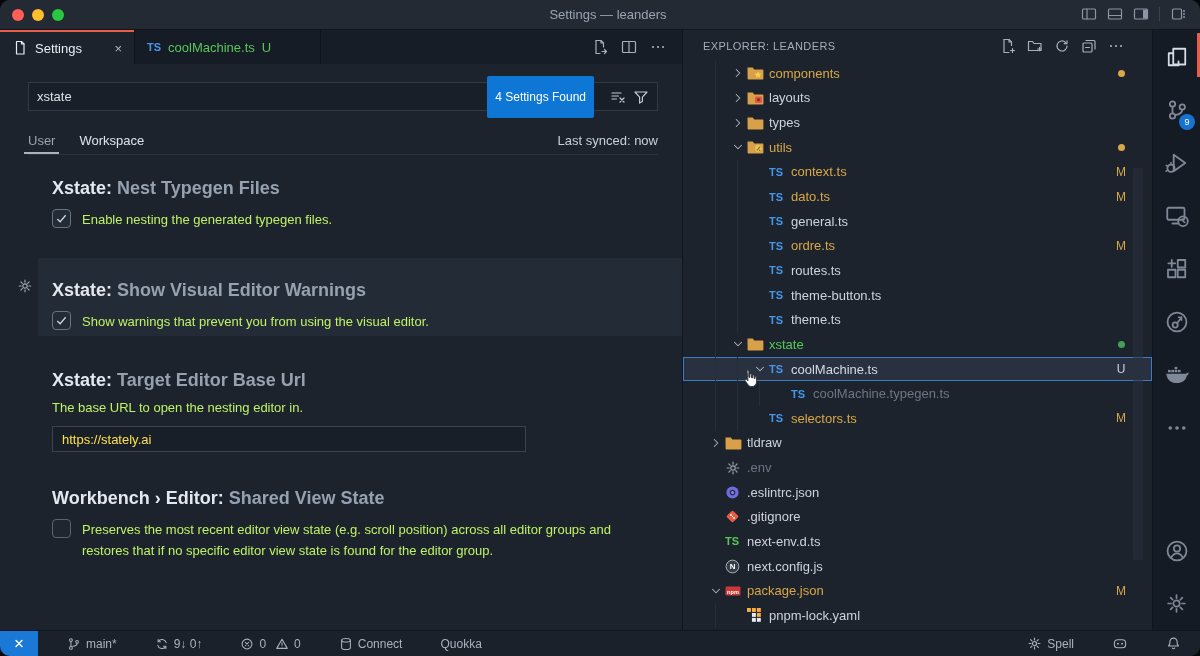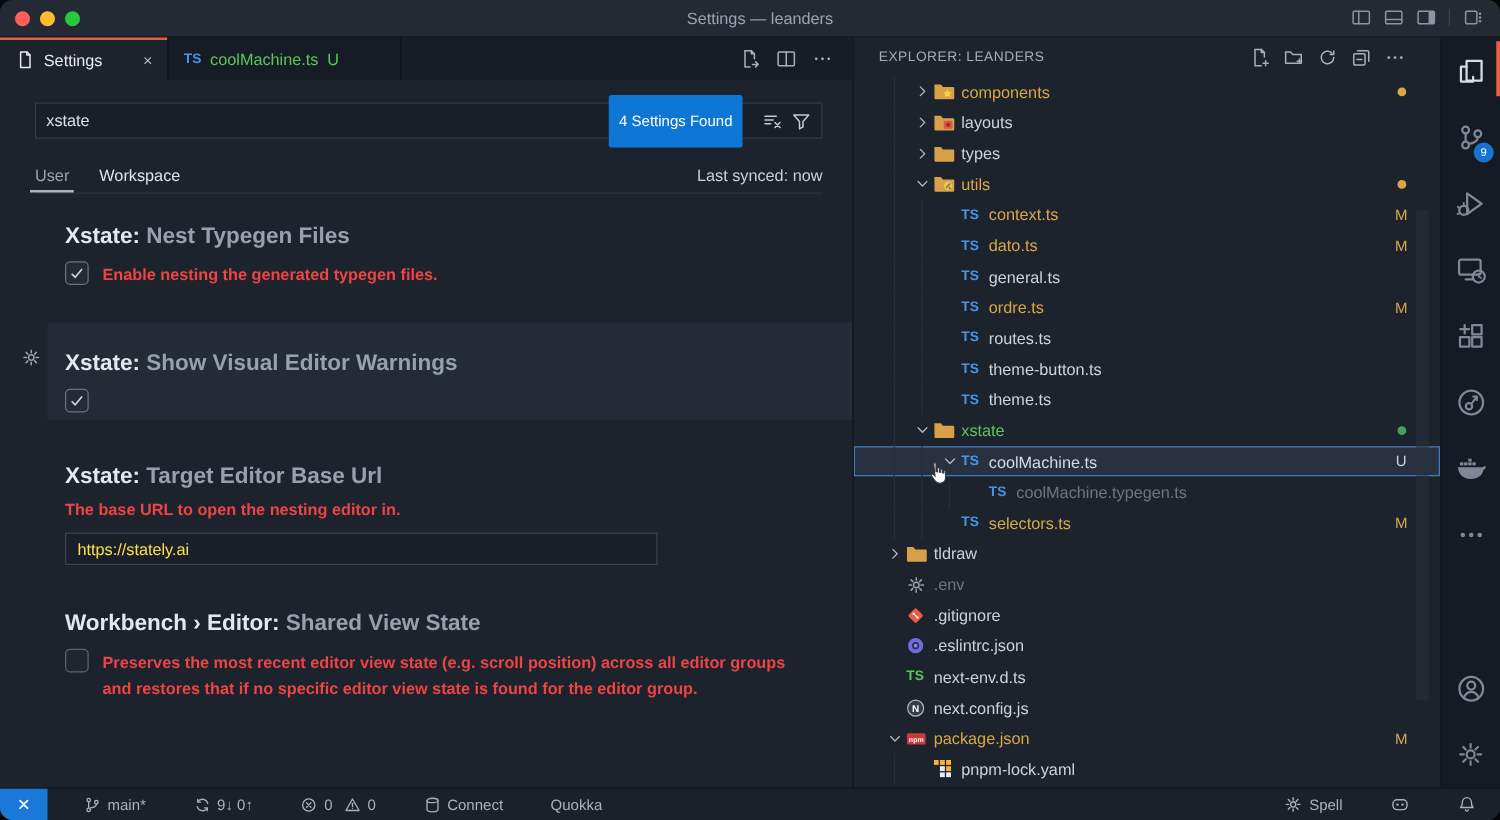--- a/index.html
+++ b/index.html
@@ -34,21 +34,21 @@
   .scope-tab.active::after{content:"";position:absolute;left:-4px;right:-4px;bottom:0;height:2px;background:#aab4c0;}
   .scope-tab.idle{color:#dfe4ea;}
   .last-synced{margin-left:auto;color:#c9d0d9;}
   .setting{position:absolute;left:52px;width:606px;}
   .s-title{font-size:18px;font-weight:700;}
   .s-title .pre{color:#e4e8ee;}
   .s-title .nm{color:#96a1af;}
   .s-body{display:flex;margin-top:10px;}
   .checkbox{width:19px;height:19px;border:1px solid #69737f;border-radius:4px;background:#232b36;flex:0 0 19px;display:flex;align-items:center;justify-content:center;color:#ced5dd;}
   .checkbox.empty{background:#1f2630;border-color:#59636f;}
-  .s-desc{font-size:13px;color:#ef4444;line-height:21px;margin-left:11px;max-width:548px;margin-top:0px;font-weight:bold;}
+  .s-desc{font-size:13px;color:#bef264;line-height:21px;margin-left:11px;max-width:548px;margin-top:0px;}
   .s-desc.noindent{margin-left:0;margin-top:6px;}
   .highlight-block{position:absolute;left:38px;right:0;top:194px;height:78px;background:#232b37;}
   .row-gear{position:absolute;left:17px;top:214px;color:#9aa3b1;}
   .url-input{margin-top:8px;width:474px;height:26px;background:#191f29;border:1px solid #3a4350;color:#fde047;font-size:13px;display:flex;align-items:center;padding:0 9px;}
   
   .explorer{position:absolute;top:30px;left:682px;width:470px;bottom:26px;background:#1c232d;border-left:1px solid #10161d;}
   .exp-header{position:absolute;top:0;left:0;right:0;height:31px;display:flex;align-items:center;padding-left:20px;}
   .exp-title{font-size:11px;letter-spacing:.4px;color:#a3adb9;}
   .exp-actions{margin-left:auto;display:flex;gap:11px;align-items:center;padding-right:28px;color:#a7b0bd;}
   .tree{position:absolute;top:31px;left:0;right:0;bottom:0;overflow:hidden;}
@@ -206,20 +206,21 @@
         </div>
         <div class="setting" style="top: 216px;">
           <div class="s-title">
       <span class="pre">Xstate: </span><span class="nm">Show Visual Editor Warnings</span></div>
           <div class="s-body">
       <div class="checkbox ">
         <svg width="13" height="13" viewBox="0 0 14 14" fill="none" stroke="currentColor" stroke-width="1.4">
                 <path d="M2.5 7.5 5.5 10.5 11.5 3.5"></path>
               </svg>
       </div>
+      <div class="s-desc">Show warnings that prevent you from using the visual editor.</div>
     </div>
         </div>
         <div class="setting" style="top: 306px;">
           <div class="s-title">
       <span class="pre">Xstate: </span><span class="nm">Target Editor Base Url</span></div>
           <div class="s-desc noindent">The base URL to open the nesting editor in.</div>
       <div class="url-input">https://stately.ai</div>
         </div>
         <div class="setting" style="top: 424px;">
           <div class="s-title">
@@ -522,43 +523,43 @@
           </span>
     <span class="tlabel" style="color:#6d7684">.env</span>
     <span class="tspace"></span>
         </div>
         <div class="trow">
           <span style="width:24px;flex:0 0 24px"></span>
           <span class="chev"></span>
           <span class="ticon">
             <span>
               <svg width="15" height="15" viewBox="0 0 16 16">
+                <circle cx="8" cy="8" r="6.5" fill="#6f6cde"></circle>
+                <circle cx="8" cy="8" r="3" fill="#2a2a55"></circle>
+                <circle cx="8" cy="8" r="1.6" fill="#8a88ea"></circle>
+              </svg>
+            </span>
+          </span>
+    <span class="tlabel" style="color:#ccd3dc">.eslintrc.json</span>
+    <span class="tspace"></span>
+        </div>
+        <div class="trow">
+          <span style="width:24px;flex:0 0 24px"></span>
+          <span class="chev"></span>
+          <span class="ticon">
+            <span>
+              <svg width="15" height="15" viewBox="0 0 16 16">
                 <rect x="3.2" y="3.2" width="9.6" height="9.6" rx="1.5" transform="rotate(45 8 8)" fill="#ea5b43"></rect>
                 <circle cx="6.3" cy="6.3" r="1" fill="#fff"></circle>
                 <circle cx="9.7" cy="9.7" r="1" fill="#fff"></circle>
                 <path d="M6.9 6.9l2.2 2.2" stroke="#fff" stroke-width="1"></path>
               </svg>
             </span>
           </span>
     <span class="tlabel" style="color:#ccd3dc">.gitignore</span>
-    <span class="tspace"></span>
-        </div>
-        <div class="trow">
-          <span style="width:24px;flex:0 0 24px"></span>
-          <span class="chev"></span>
-          <span class="ticon">
-            <span>
-              <svg width="15" height="15" viewBox="0 0 16 16">
-                <circle cx="8" cy="8" r="6.5" fill="#6f6cde"></circle>
-                <circle cx="8" cy="8" r="3" fill="#2a2a55"></circle>
-                <circle cx="8" cy="8" r="1.6" fill="#8a88ea"></circle>
-              </svg>
-            </span>
-          </span>
-    <span class="tlabel" style="color:#ccd3dc">.eslintrc.json</span>
     <span class="tspace"></span>
         </div>
         <div class="trow">
           <span style="width:24px;flex:0 0 24px"></span>
           <span class="chev"></span>
           <span class="ticon">
             <span class="ts-badge green">TS</span>
           </span>
     <span class="tlabel" style="color:#ccd3dc">next-env.d.ts</span>
     <span class="tspace"></span>

